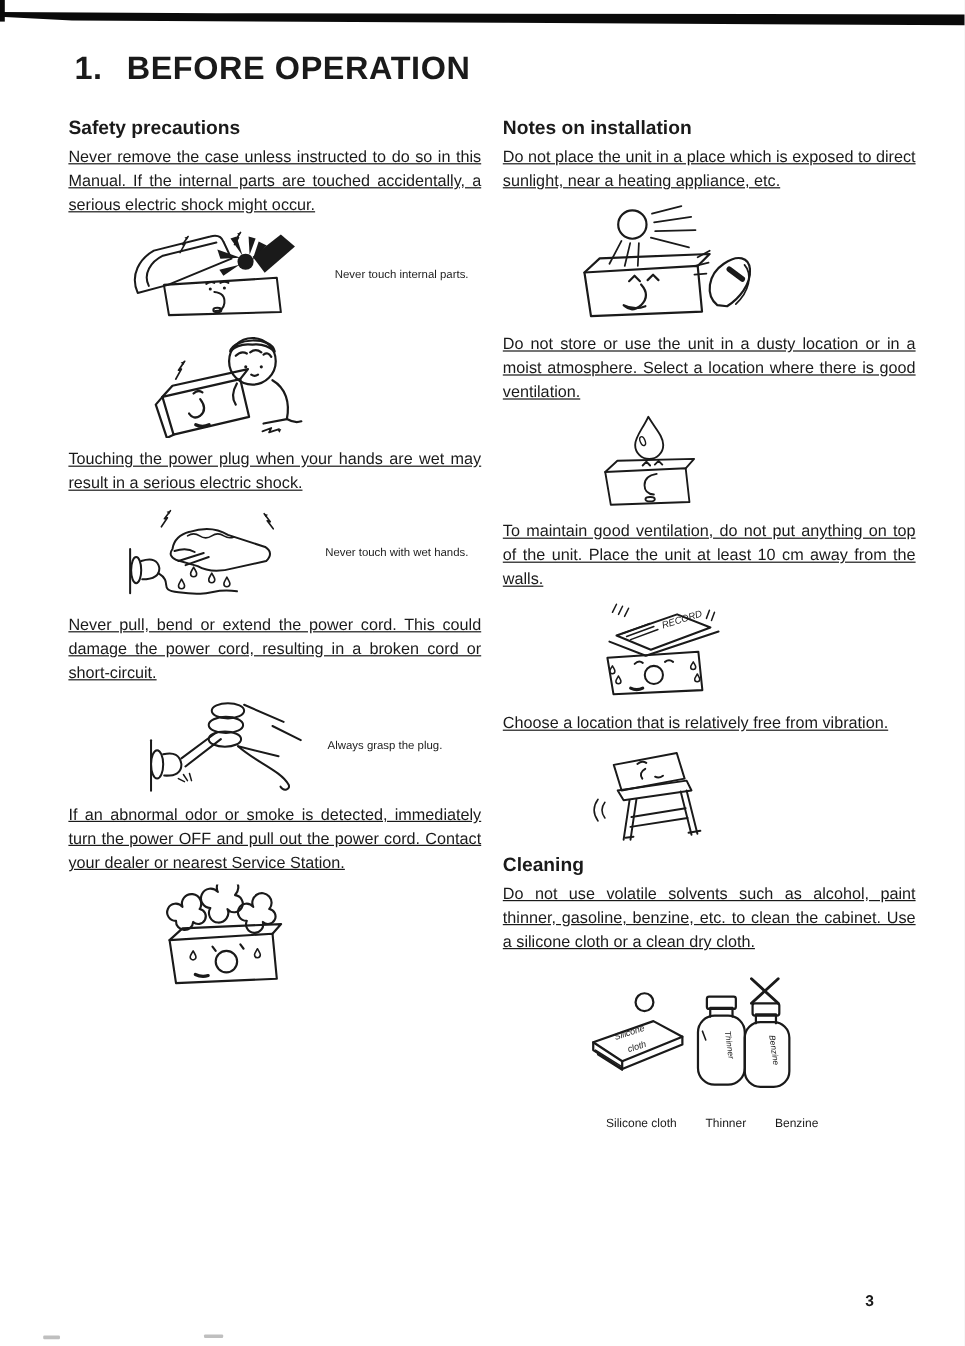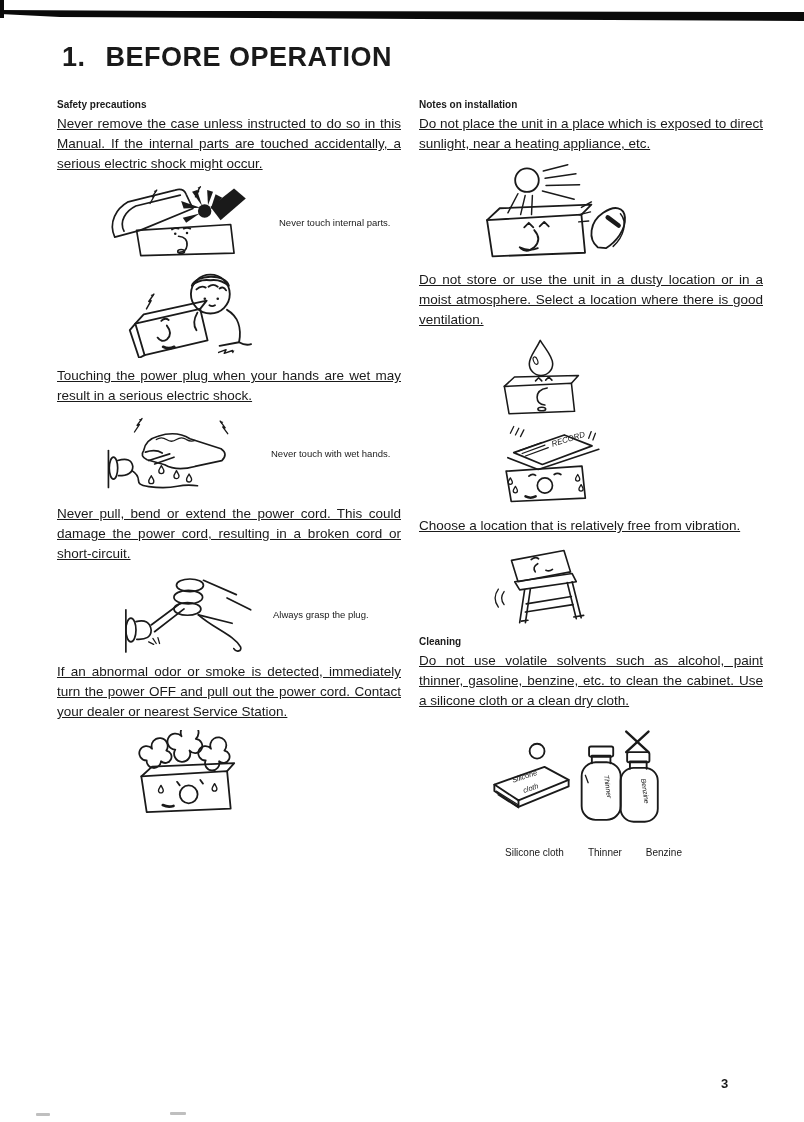--- a/index.html
+++ b/index.html
@@ -3,21 +3,21 @@
 <meta charset="utf-8">
 <style>
   html,body{margin:0;padding:0;background:#e8e8e8;}
   .page{position:relative;width:804px;height:1122px;background:#ffffff;
         font-family:"Liberation Sans",sans-serif;color:#1a1a1a;overflow:hidden;}
   .topbar{position:absolute;left:0;top:0;width:804px;height:30px;}
   .title{position:absolute;left:62px;top:42px;font-size:27px;font-weight:700;
          letter-spacing:.5px;display:flex;gap:20px;white-space:nowrap;}
   .columns{position:absolute;left:57px;top:99px;width:706px;display:flex;gap:18px;}
   .col{width:344px;}
-  .sec{font-size:10px;font-weight:700;margin:0 0 4px 0;}
+  .sec{font-size:16px;font-weight:700;margin:0 0 4px 0;}
   .sec.mt{margin-top:10px;}
   p.body{font-size:13.5px;line-height:20px;text-align:justify;margin:4px 0 0 0;text-decoration:underline;}
   .fig{display:flex;align-items:center;margin:8px 0 6px 0;}
   .figcap{font-size:9.5px;white-space:nowrap;margin-left:8px;color:#1a1a1a;}
   .sketch{flex:0 0 auto;}
   .caprow{display:flex;font-size:10px;margin:16px 0 0 86px;gap:24px;white-space:nowrap;}
   .pageno{position:absolute;left:721px;top:1076px;font-size:13px;font-weight:700;}
   .smudge{position:absolute;background:#8a8a8a;height:3px;border-radius:1px;opacity:.55;}
 </style>
 </head>
@@ -215,20 +215,21 @@
           <ellipse cx="52" cy="29" rx="2.6" ry="5" transform="rotate(-22 52 29)" stroke-width="1.5"></ellipse>
           <path d="M12,62 L98,58 L102,94 L18,97 Z"></path>
           <path d="M12,62 L25,50 L107,48 L98,58"></path>
           <path d="M52,55 l4,-4 l4,4"></path>
             <path d="M65,54 l4,-4 l4,4"></path>
           <path d="M67,64 q-13,2 -13,12 q0,9 10,10"></path>
           <ellipse cx="60" cy="91" rx="5" ry="2.3"></ellipse>
         </svg>
       </div>
 
+      <p class="body" style="margin-top:10px">To maintain good ventilation, do not put anything on top of the unit. Place the unit at least 10 cm away from the walls.</p>
 
       <div class="fig" style="margin-left:54px">
         <svg class="sketch" width="148" height="80" viewBox="0 0 155 95" fill="none" stroke="#1a1a1a" stroke-width="2" stroke-linecap="round" stroke-linejoin="round">
           <g stroke-width="1.5">
             <path d="M34,11 l4,-8"></path>
               <path d="M40,13 l4,-8"></path>
               <path d="M46,15 l4,-8"></path>
             <path d="M127,17 l3,-8"></path>
               <path d="M132,19 l3,-8"></path>
           </g>

